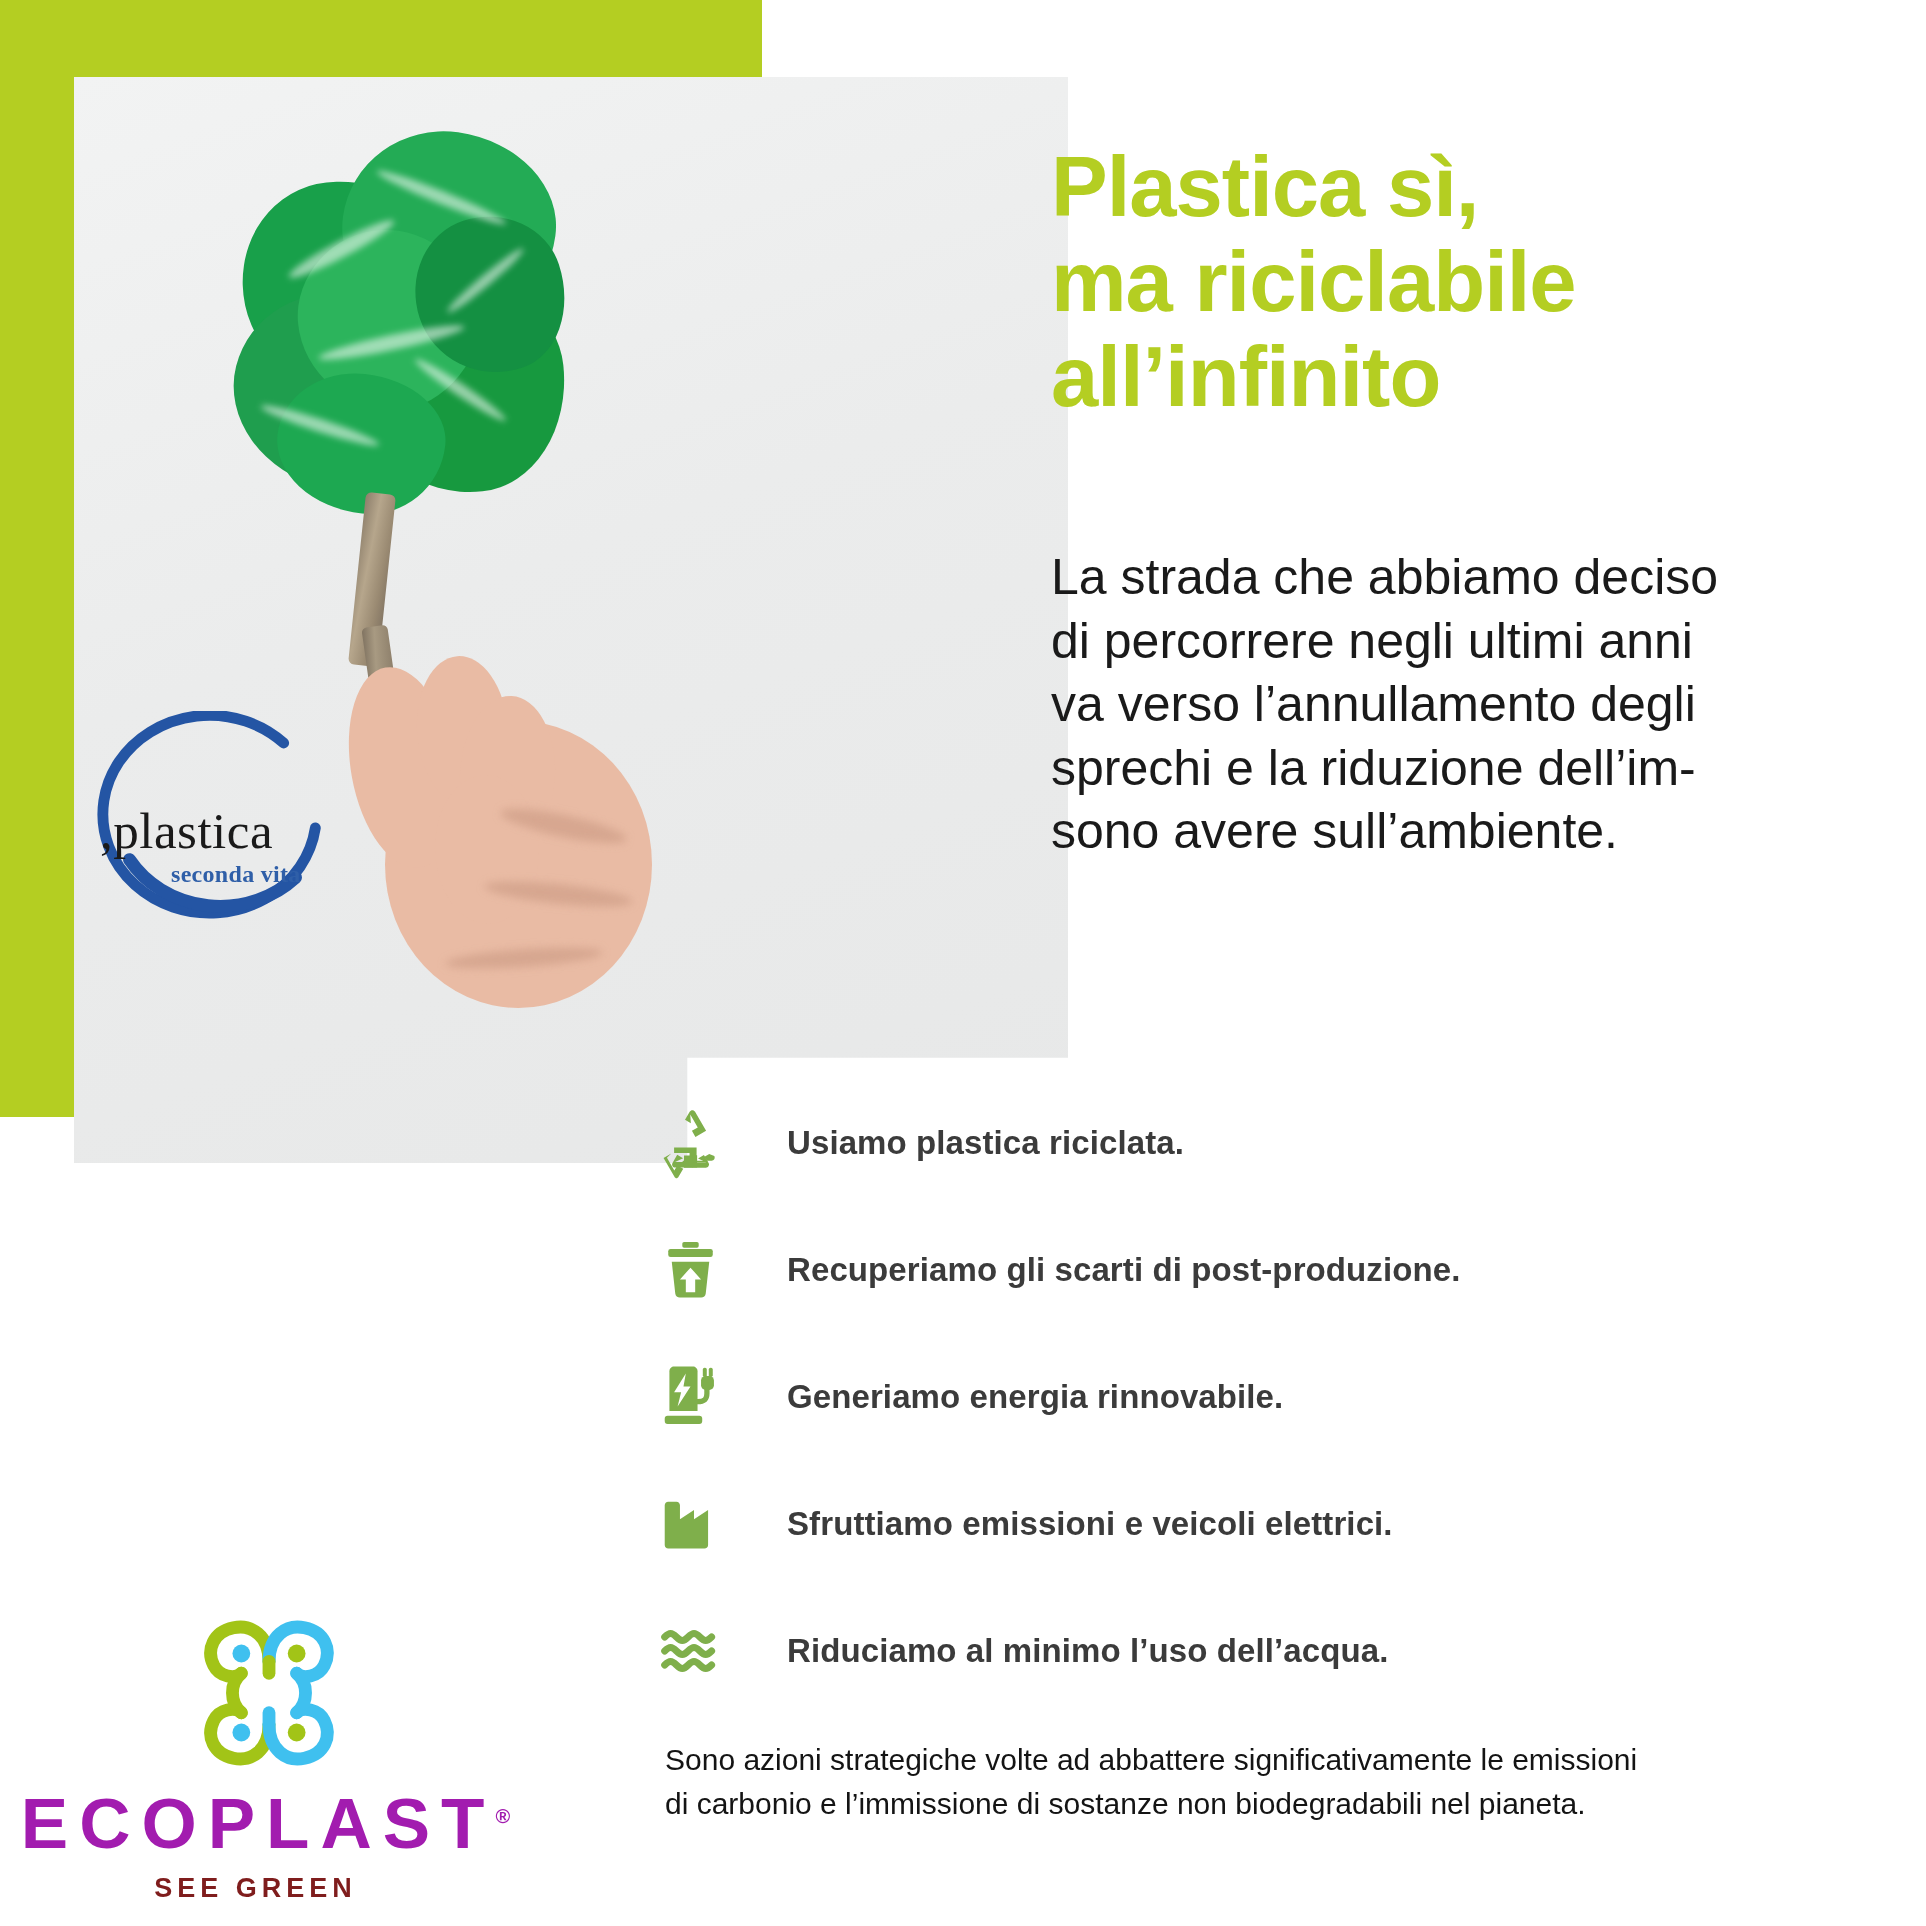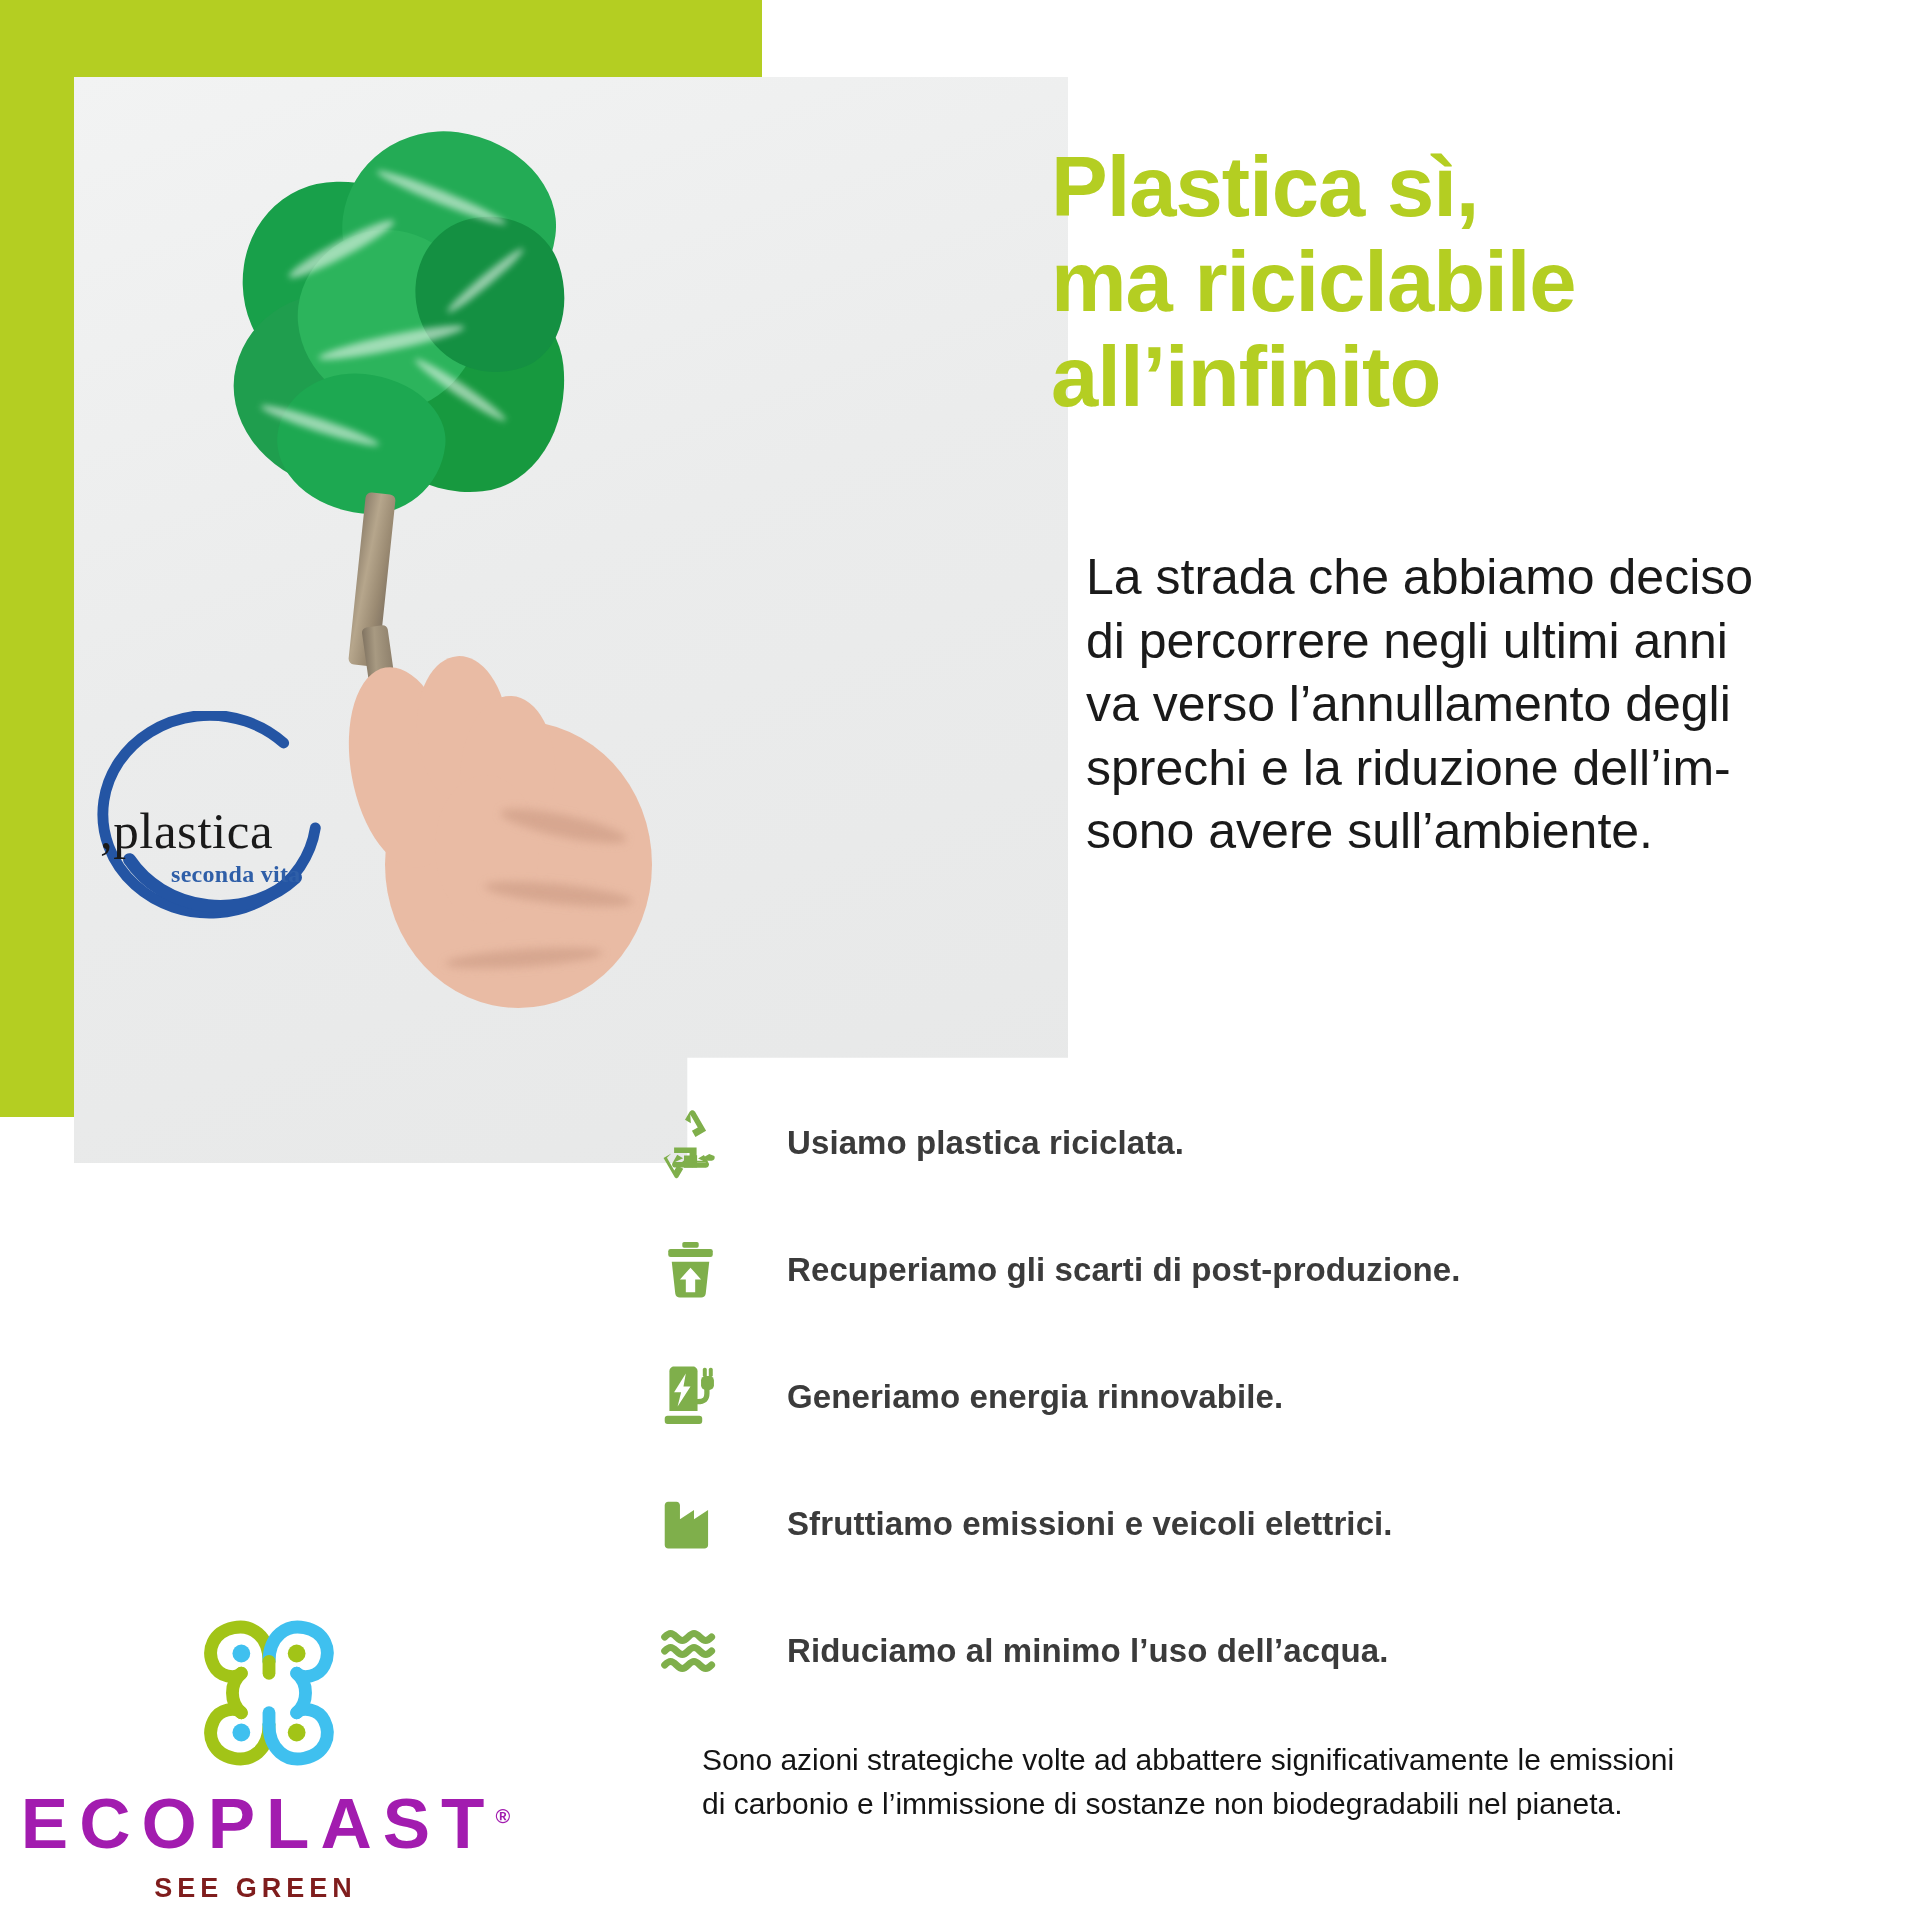--- a/index.html
+++ b/index.html
@@ -124,21 +124,21 @@
   
   .headline {
     position: absolute; left: 1051px; top: 139px;
     width: 792px;
     font-size: 85px; font-weight: 700; line-height: 1.12;
     color: #b4ce22; letter-spacing: -1px;
   }
   .intro {
     position: absolute; left: 1051px; top: 546px;
     width: 792px;
-    font-size: 50px; line-height: 1.27; color: #1a1a1a; margin-left: 35px;
+    font-size: 50px; line-height: 1.27; color: #1a1a1a;
   }
   .intro div { white-space: nowrap; }
 
   
   .bullets { position: absolute; left: 653px; top: 1079px; width: 1188px; }
   .bullet { position: relative; height: 127px; }
   .bullet .bicon {
     position: absolute; left: 0; top: 50%;
     transform: translateY(-50%);
     width: 75px; height: 75px;
@@ -149,21 +149,21 @@
     transform: translateY(-50%);
     font-size: 33px; font-weight: 700; color: #3b3b3b;
     letter-spacing: 0.1px; white-space: nowrap;
   }
 
   .closing {
     position: absolute; left: 665px; top: 1738px;
     width: 1218px;
     font-size: 30px; line-height: 1.45; color: #141414;
   }
-  .closing div { white-space: nowrap; margin-left: 37px; }
+  .closing div { white-space: nowrap; }
 
   
   .logo { position: absolute; left: 8px; top: 1614px; width: 515px; height: 297px; }
   .logo .mark { position: absolute; left: 176px; top: 0; width: 170px; height: 158px; }
   .logo .mark svg { width:100%; height:100%; display:block; }
   .logo .wordmark {
     position: absolute; left: 0; top: 174px; width: 515px;
     text-align: center;
     font-size: 71px; font-weight: 700; color: #a21caf;
     letter-spacing: 11px; line-height: 1;

